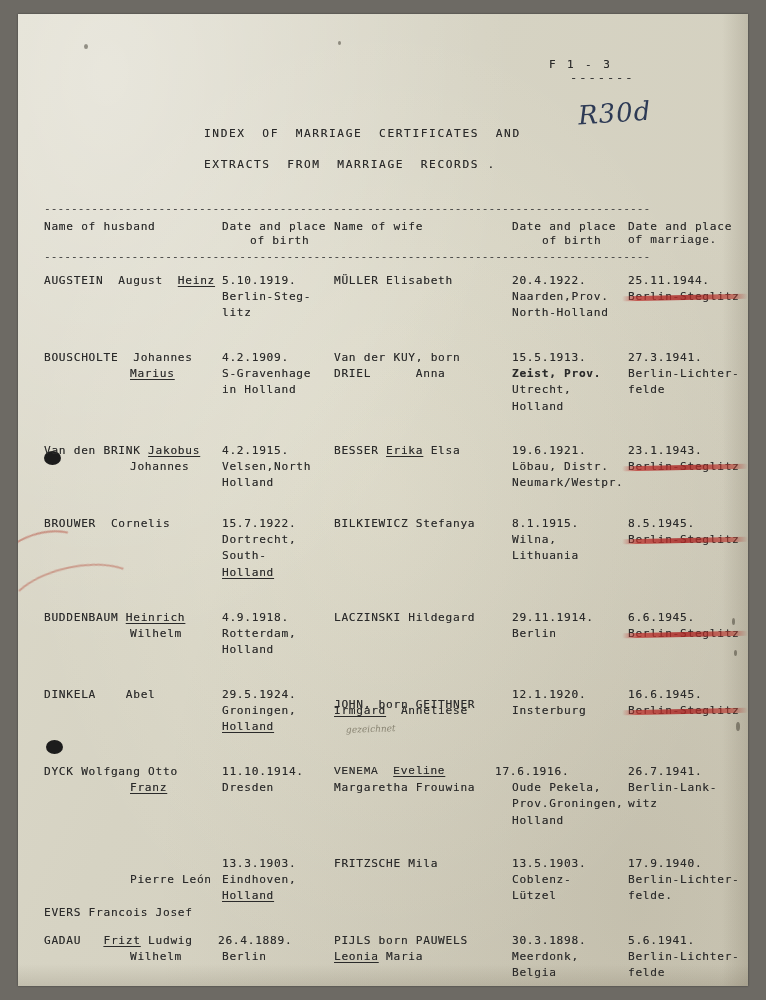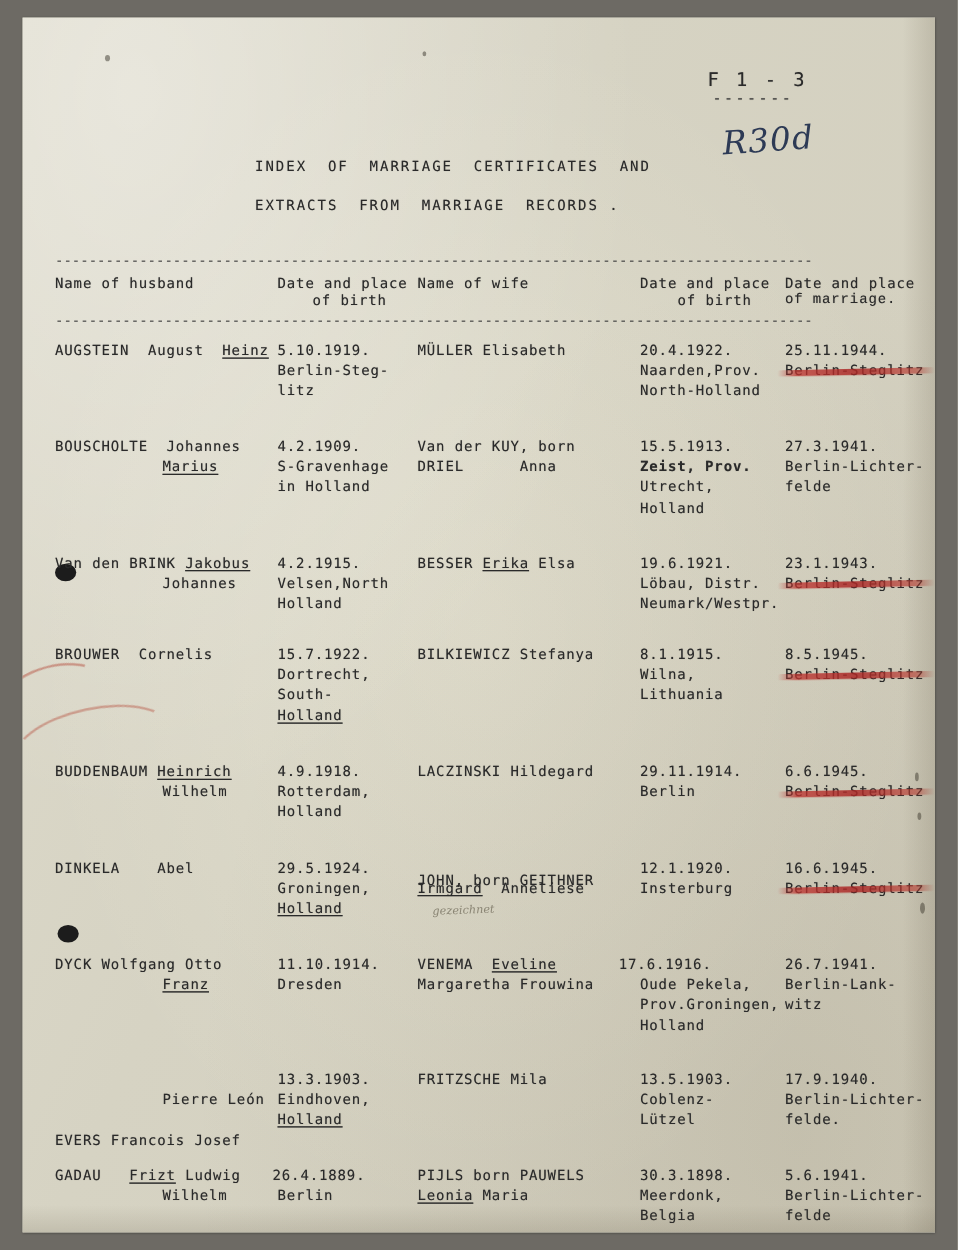--- a/index.html
+++ b/index.html
@@ -135,21 +135,21 @@
     <div class="arc" style="left:-10px; top:552px; width:130px; height:60px; transform:rotate(-12deg); border-color: rgba(178,64,48,0.40) transparent transparent transparent;"></div>
     <div class="blot" style="left:26px; top:437px; width:17px; height:14px;"></div>
     <div class="blot" style="left:28px; top:726px; width:17px; height:14px;"></div>
     <div class="speck" style="left:66px; top:30px; width:4px; height:5px;"></div>
     <div class="speck" style="left:320px; top:27px; width:3px; height:4px;"></div>
     <div class="speck" style="left:714px; top:604px; width:3px; height:7px;"></div>
     <div class="speck" style="left:716px; top:636px; width:3px; height:6px;"></div>
     <div class="speck" style="left:718px; top:708px; width:4px; height:9px;"></div>
   </div>
 
-  <div class="t hdr" style="left:548px; top:44px; font-size:15px; letter-spacing:2.4px;">F 1 - 3</div>
+  <div class="t hdr" style="left:531px; top:44px; font-size:11px; letter-spacing:2.4px;">F 1 - 3</div>
   <div class="t" style="left:552px; top:58px; font-size:12px; letter-spacing:2px; color:#3a3a3a;">-------</div>
   <div class="pen" style="left:560px; top:84px; font-size:26px; letter-spacing:1px; transform:rotate(-4deg);">R30d</div>
 
   <div class="t hdr" style="left:186px; top:144px;">EXTRACTS  FROM  MARRIAGE  RECORDS .</div>
   <div class="t hdr" style="left:186px; top:113px;">INDEX  OF  MARRIAGE  CERTIFICATES  AND</div>
 
   <div class="dashline" style="left:26px; top:188px; width:700px;">------------------------------------------------------------------------------------------</div>
 
   <div class="t" style="left:26px; top:206px;">Name of husband</div>
   <div class="t" style="left:204px; top:206px;">Date and place</div>
@@ -239,21 +239,21 @@
       <div class="t" style="left: 494px; top: 690.2px;">Insterburg</div>
       <div class="t" style="left: 610px; top: 674px;">16.6.1945.</div>
       <div class="t" style="left: 610px; top: 690.2px;">Berlin-Steglitz</div>
       <div class="pencil-note" style="left: 328px; top: 710.4px;">gezeichnet</div>
       <div class="crayon" style="left: 604px; top: 695.2px; width: 126px; transform: rotate(-1.2deg);"></div>
       <div></div>
       <div class="t" style="left: 26px; top: 751px;">DYCK Wolfgang Otto</div>
       <div class="t" style="left: 112px; top: 767.2px;"><span class="ul">Franz</span></div>
       <div class="t" style="left: 204px; top: 751px;">11.10.1914.</div>
       <div class="t" style="left: 204px; top: 767.2px;">Dresden</div>
-      <div class="t" style="left: 316px; top: 751px;">VENEMA  <span class="ul">Eveline</span></div>
+      <div class="t" style="left: 316px; top: 751px; font-family: Liberation Mono, monospace;">VENEMA  <span class="ul">Eveline</span></div>
       <div class="t" style="left: 316px; top: 767.2px;">Margaretha Frouwina</div>
       <div class="t" style="left: 477px; top: 751px;">17.6.1916.</div>
       <div class="t" style="left: 494px; top: 767.2px;">Oude Pekela,</div>
       <div class="t" style="left: 494px; top: 783.4px;">Prov.Groningen,</div>
       <div class="t" style="left: 494px; top: 799.6px;">Holland</div>
       <div class="t" style="left: 610px; top: 751px;">26.7.1941.</div>
       <div class="t" style="left: 610px; top: 767.2px;">Berlin-Lank-</div>
       <div class="t" style="left: 610px; top: 783.4px;">witz</div>
       <div></div>
       <div class="t" style="left: 26px; top: 892px;">EVERS Francois Josef</div>

